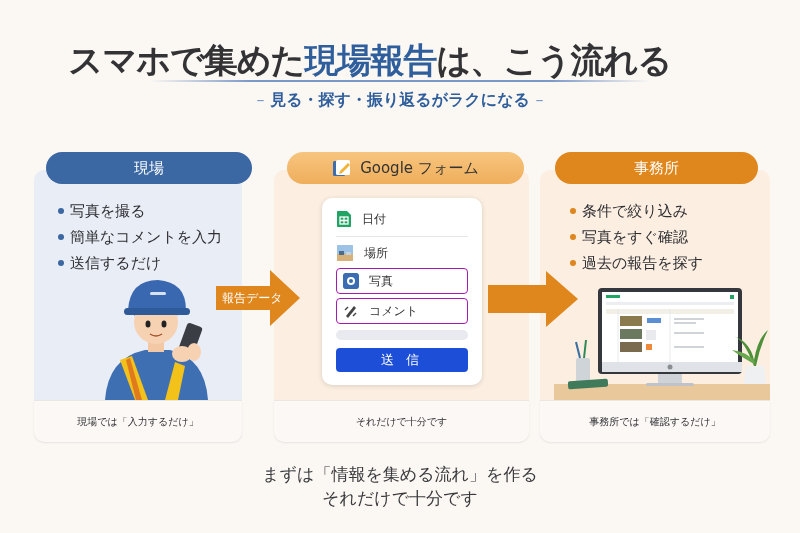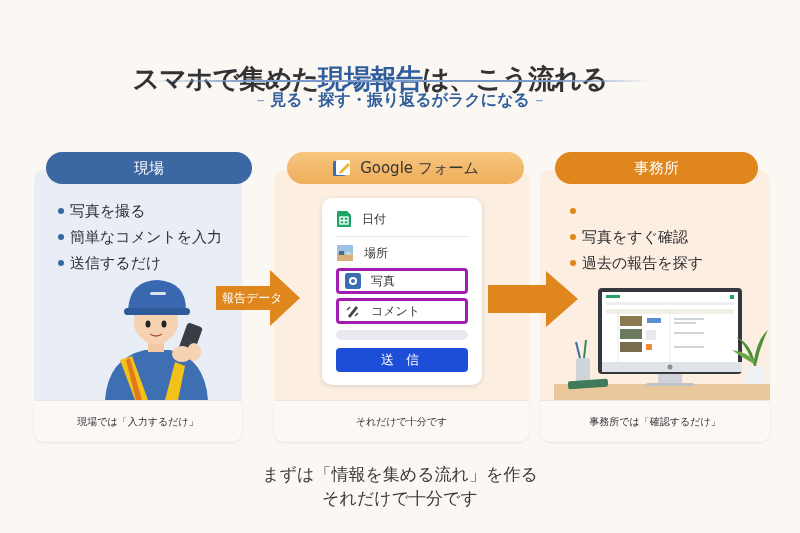--- a/index.html
+++ b/index.html
@@ -5,23 +5,22 @@
   * { box-sizing: border-box; margin: 0; padding: 0; }
   html, body { width: 800px; height: 533px; overflow: hidden; }
   body {
     background: #fbf7f3;
     font-family: "DejaVu Sans", "Liberation Sans", sans-serif;
     color: #2f2f33;
     position: relative;
   }
   .title {
     position: absolute; left: 0; width: 740px; top: 38px;
-    text-align: center; font-size: 27px; font-weight: bold; letter-spacing: -1px;
+    text-align: center; font-size: 34px; font-weight: bold; letter-spacing: -1px;
     color: #333336;
-    margin-top: 23px;
   }
   .title .accent { color: #2f5e9c; }
   .title-rule {
     position: absolute; left: 150px; width: 500px; top: 80px; height: 2px;
     background: linear-gradient(90deg, rgba(120,150,200,0), #7a99c8 20%, #7a99c8 80%, rgba(120,150,200,0));
   }
   .subtitle {
     position: absolute; left: 0; width: 800px; top: 90px;
     text-align: center; font-size: 16px; font-weight: bold; color: #2f5e9c;
   }
@@ -68,21 +67,21 @@
   
   .form-card {
     position: absolute; left: 48px; top: 28px; width: 160px; height: 187px;
     background: #fff; border-radius: 10px; box-shadow: 0 1px 5px rgba(0,0,0,0.15);
   }
   .frow { position: absolute; left: 14px; right: 14px; display: flex; align-items: center; font-size: 12px; color: #333; }
   .frow .ic { width: 16px; height: 16px; margin-right: 10px; border-radius: 2px; flex-shrink: 0; }
   .f-date { top: 10px; height: 22px; }
   .f-divider { position: absolute; left: 14px; right: 14px; top: 38px; height: 1px; background: #e6e6e6; }
   .f-place { top: 44px; height: 22px; }
-  .f-box { border: 3px solid #a21caf; border-radius: 4px; padding-left: 6px; height: 26px; }
+  .f-box { border: 1px solid #a21caf; border-radius: 4px; padding-left: 6px; height: 26px; }
   .f-photo { top: 70px; }
   .f-comment { top: 100px; }
   .f-bar { position: absolute; left: 14px; right: 14px; top: 132px; height: 10px; background: #e8eaf0; border-radius: 5px; }
   .f-submit {
     position: absolute; left: 14px; right: 14px; top: 150px; height: 24px;
     background: #1d4ed8; border-radius: 4px; color: #fff; font-size: 13px;
     display: flex; align-items: center; justify-content: center; letter-spacing: 4px;
   }
 
   .arrow1 { position: absolute; left: 216px; top: 270px; width: 84px; height: 56px; z-index: 4; }
@@ -210,20 +209,21 @@
     </div>
   </div>
   <div class="panel-foot">それだけで十分です</div>
 </div>
 
 <div class="panel" id="p3">
   <div class="panel-body">
     <ul class="bullets">
       <li>
           <span class="dot"></span>
+          <span>条件で絞り込み</span>
         </li>
       <li>
           <span class="dot"></span>
           <span>写真をすぐ確認</span>
         </li>
       <li>
           <span class="dot"></span>
           <span>過去の報告を探す</span>
         </li>
     </ul>

